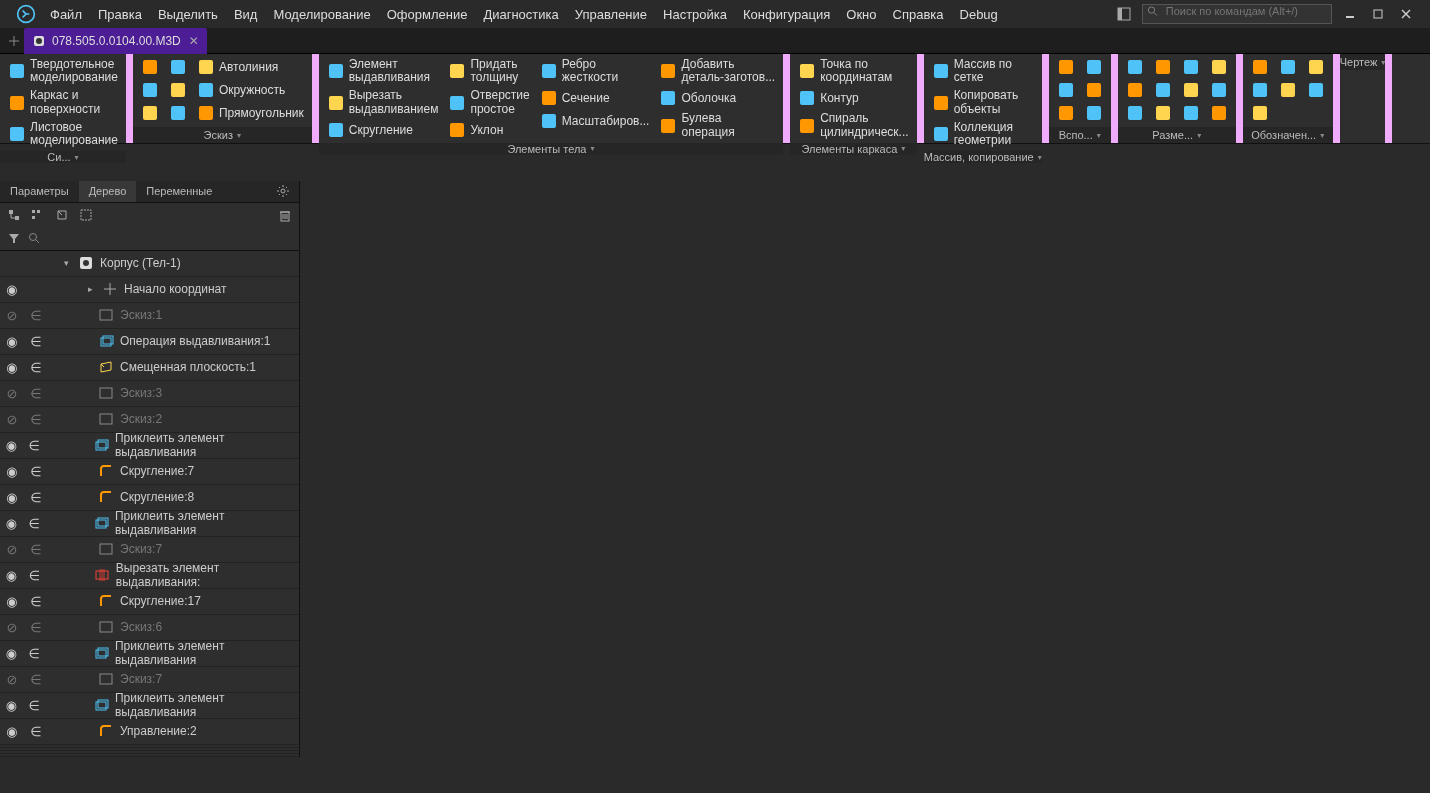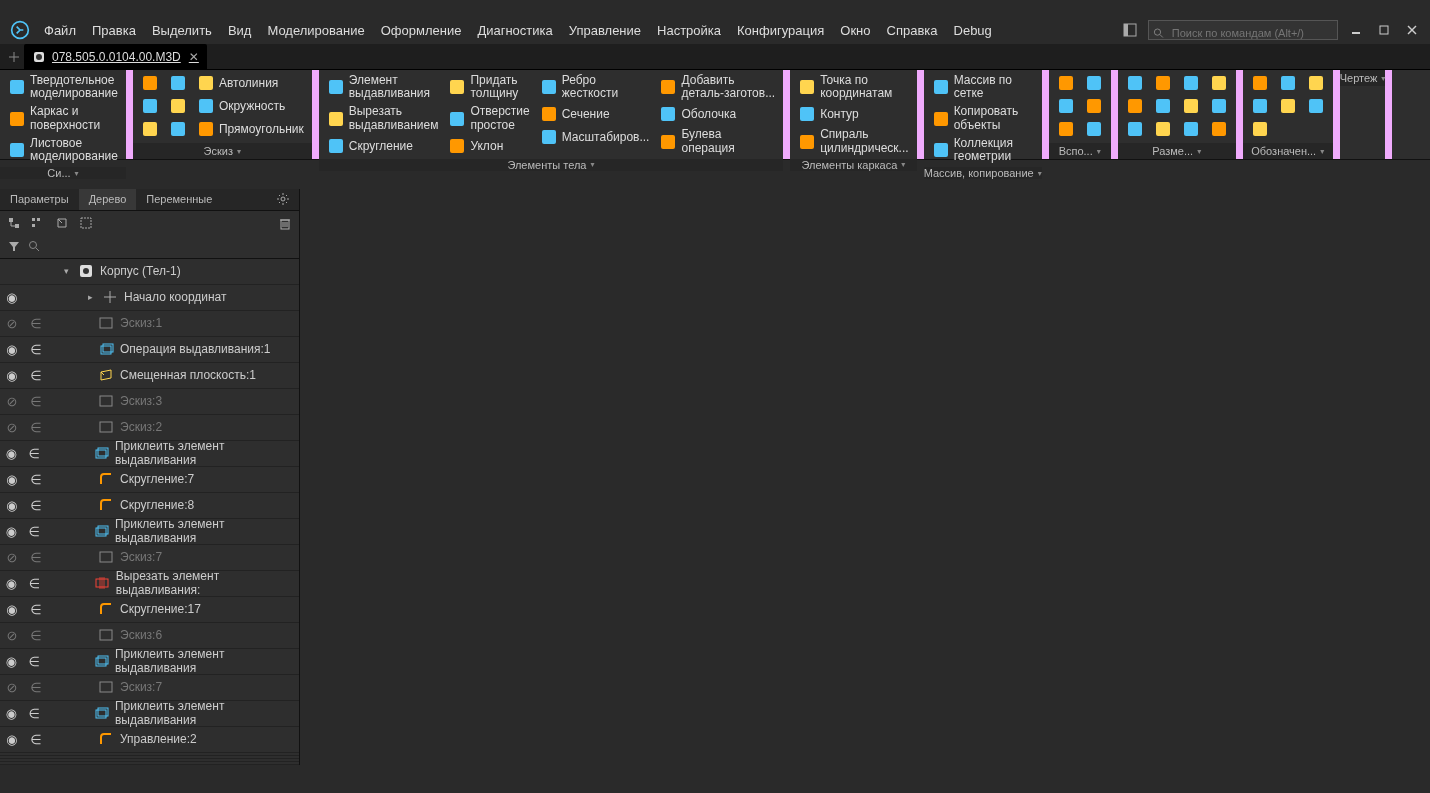--- a/index.html
+++ b/index.html
@@ -1,25 +1,25 @@
 <!DOCTYPE html>
 <html><head>
 <meta charset="utf-8">
 <style>
 * { margin: 0; padding: 0; box-sizing: border-box; font-family: "Segoe UI", Tahoma, sans-serif; }
 body { width: 1430px; height: 793px; background: #2a2a2a; color: #ccc; font-size: 12px; overflow: hidden; display: flex; flex-direction: column; }
-.menubar { height: 28px; background: #2a2a2a; display: flex; align-items: center; padding: 0 4px; margin-top: 16px; }
+.menubar { height: 28px; background: #2a2a2a; display: flex; align-items: center; padding: 0 10px; }
 .menubar .logo { width: 20px; height: 20px; margin: 0 6px; }
 .menubar .menu-item { padding: 4px 8px; cursor: pointer; color: #ddd; font-size: 13px; }
 .menubar .spacer { flex: 1; }
 .menubar .winbtn { width: 28px; height: 20px; display: flex; align-items: center; justify-content: center; cursor: pointer; }
-.menubar .search-wrap { width: 190px; height: 20px; background: #333; border: 1px solid #555; display: flex; align-items: flex-end; margin: 0 4px; }
+.menubar .search-wrap { width: 190px; height: 20px; background: #333; border: 1px solid #555; display: flex; align-items: flex-start; margin: 0 4px; }
 .menubar .search-wrap input { background: transparent; border: none; outline: none; color: #aaa; font-size: 11px; width: 100%; padding: 0 4px; }
 .tabbar { height: 26px; background: #1e1e1e; display: flex; align-items: center; padding: 0 4px; border-bottom: 1px solid #000; }
-.tabbar .tab { background: #000000; height: 26px; display: flex; align-items: center; padding: 0 8px; border-radius: 2px 2px 0 0; margin-right: 2px; font-size: 12px; color: #ddd; text-decoration: underline; }
+.tabbar .tab { background: #4c1d95; height: 26px; display: flex; align-items: center; padding: 0 8px; border-radius: 2px 2px 0 0; margin-right: 2px; font-size: 12px; color: #ddd; }
 .tabbar .tab .close { margin-left: 8px; cursor: pointer; color: #aaa; }
 .ribbon { height: 90px; background: #2e2e2e; display: flex; border-bottom: 1px solid #111; }
 .ribbon-panel { display: flex; flex-direction: column; border-right: 7px solid #f0abfc; height: 100%; }
 .ribbon-panel .body { flex: 1; display: flex; padding: 2px 4px; gap: 2px; }
 .ribbon-panel .label { height: 16px; font-size: 11px; color: #bbb; text-align: center; background: #262626; display: flex; align-items: center; justify-content: center; gap: 4px; }
 .ribbon-panel .label .drop { font-size: 8px; color: #888; }
 .ribbon-col { display: flex; flex-direction: column; gap: 1px; }
 .ribbon-btn { display: flex; align-items: center; padding: 2px 4px; gap: 4px; cursor: pointer; font-size: 12px; color: #ddd; white-space: nowrap; height: 22px; }
 .ribbon-btn .icon { width: 18px; height: 18px; flex-shrink: 0; }
 .ribbon-btn.multiline { height: auto; line-height: 1.1; }

